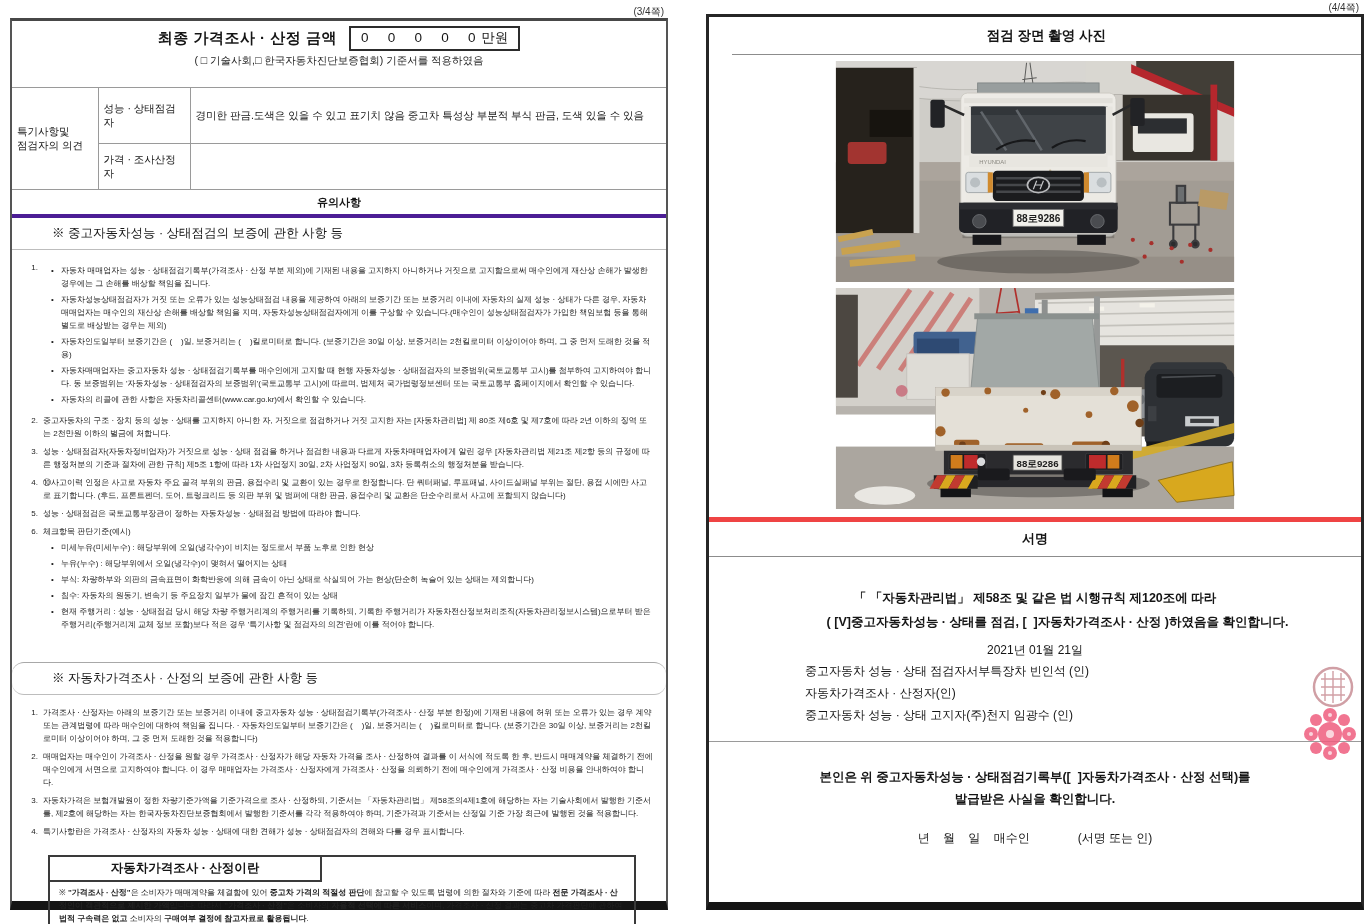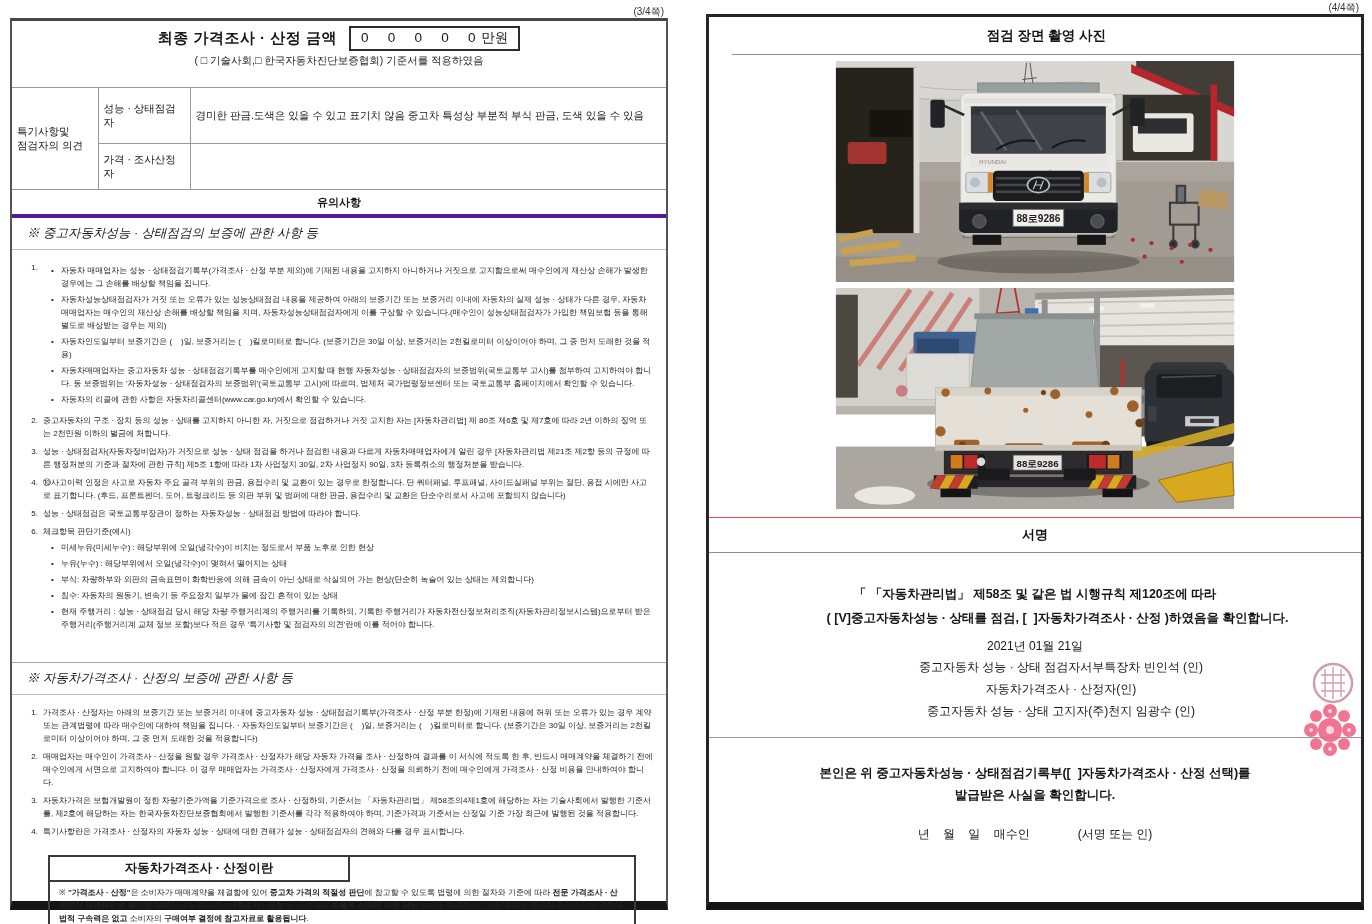--- a/index.html
+++ b/index.html
@@ -30,53 +30,53 @@
   table.opinion { width: 100%; border-collapse: collapse; table-layout: fixed; margin-top: 4px; }
   table.opinion td { border: 1px solid #9a9a9a; font-size: 10.5px; vertical-align: middle; padding: 3px 5px; }
   table.opinion td.first { border-left: none; }
   table.opinion td.last  { border-right: none; }
   .op-head { width: 86px; text-align: left; }
   .op-label { width: 92px; }
   .op-text { font-size: 11px; line-height: 1.45; vertical-align: top; }
   .row-a { height: 56px; } .row-b { height: 46px; }
 
   .notice-title { border-bottom: 4px solid #4c1d95; text-align: center; font-weight: bold; font-size: 11px; padding: 5px 0 4px; }
-  .notice-sub { border-bottom: 1px solid #bdbdbd; font-size: 12.5px; padding: 7px 0 7px 15px; font-style: italic; }
-  .notice-sub.second { border-top: 1px solid #a8a8a8; margin-top: 0; }
+  .notice-sub { border-bottom: 1px solid #bdbdbd; font-size: 12.5px; padding: 7px 0 7px 40px; }
+  .notice-sub.second { border-top: 1px solid #a8a8a8; margin-top: 0; border-radius: 12px; }
   .notice-list { padding: 11px 12px 4px 16px; font-size: 8px; line-height: 13px; color: #222; }
   .notice-list.one { height: 412px; }
   .notice-list.two { height: 150px; }
   .n-item { display: flex; margin-bottom: 5px; }
   .n-num { flex: 0 0 15px; text-align: right; padding-right: 5px; }
   .n-body { flex: 1; }
   .n-bullets { margin-left: 8px; margin-top: 1px; }
   .n-bullet { display: flex; margin: 3px 0; }
   .b-mark { flex: 0 0 10px; }
 
   .def-box { margin: 10px 30px 0 36px; border: 2px solid #3a3a3a; }
-  .def-title { width: 300px; border-right: 2px solid #3a3a3a; border-bottom: 2px solid #3a3a3a;
+  .def-title { width: 272px; border-right: 2px solid #3a3a3a; border-bottom: 2px solid #3a3a3a;
                text-align: center; font-weight: bold; font-size: 12.5px; padding: 3px 16px; }
   .def-body { padding: 4px 9px 6px; font-size: 8px; line-height: 13px; color:#222; }
   .def-body .b { font-weight: bold; }
 
   
   .right-page {
     left: 706px; top: 14px; width: 658px; height: 896px;
     border: 3px solid #262626; border-bottom: 8px solid #141414;
   }
   .photos-title { text-align: center; font-weight: bold; font-size: 13.5px; padding: 10px 0 9px; border-bottom: 1px solid #8c8c8c; margin-left: 23px; }
   .photo { width: 472px; height: 221px; margin: 6px auto 0; }
   .photo svg { display: block; width: 100%; height: 100%; }
-  .sig-title { border-top: 1px solid #ef4444; border-bottom: 1px solid #8c8c8c; text-align: center; font-weight: bold; font-size: 13px; padding: 8px 0; margin-top: 8px; }
+  .sig-title { border-top: 5px solid #ef4444; border-bottom: 1px solid #8c8c8c; text-align: center; font-weight: bold; font-size: 13px; padding: 8px 0; margin-top: 8px; }
   .sig-block { position: relative; height: 184px; padding-top: 33px; text-align: center; }
   .law1, .law2 { font-size: 12.5px; font-weight: bold; }
   .law2 { margin-top: 7px; padding-left: 45px; }
   .sig-date { font-size: 12px; margin-top: 11px; }
   .sig-rows { margin: 1px 44px 0 96px; }
-  .sig-row { display: flex; justify-content: center; font-size: 12px; line-height: 22px; }
+  .sig-row { display: flex; justify-content: flex-start; font-size: 12px; line-height: 22px; }
   .sig-divider { border-top: 1px solid #9a9a9a; }
   .confirm { margin-top: 25px; text-align: center; font-weight: bold; font-size: 12.5px; line-height: 1.75; }
   .buyer-line { margin-top: 17px; text-align: center; font-weight: normal; font-size: 12px; display: flex; justify-content: center; gap: 48px; }
   .stamp { position: absolute; }
   .stamp1 { right: 6px; top: 108px; width: 44px; height: 44px; opacity: .6; }
   .stamp2 { right: 2px; top: 148px; width: 58px; height: 58px; opacity: .85; }
 </style>
 </head>
 <body>
 

